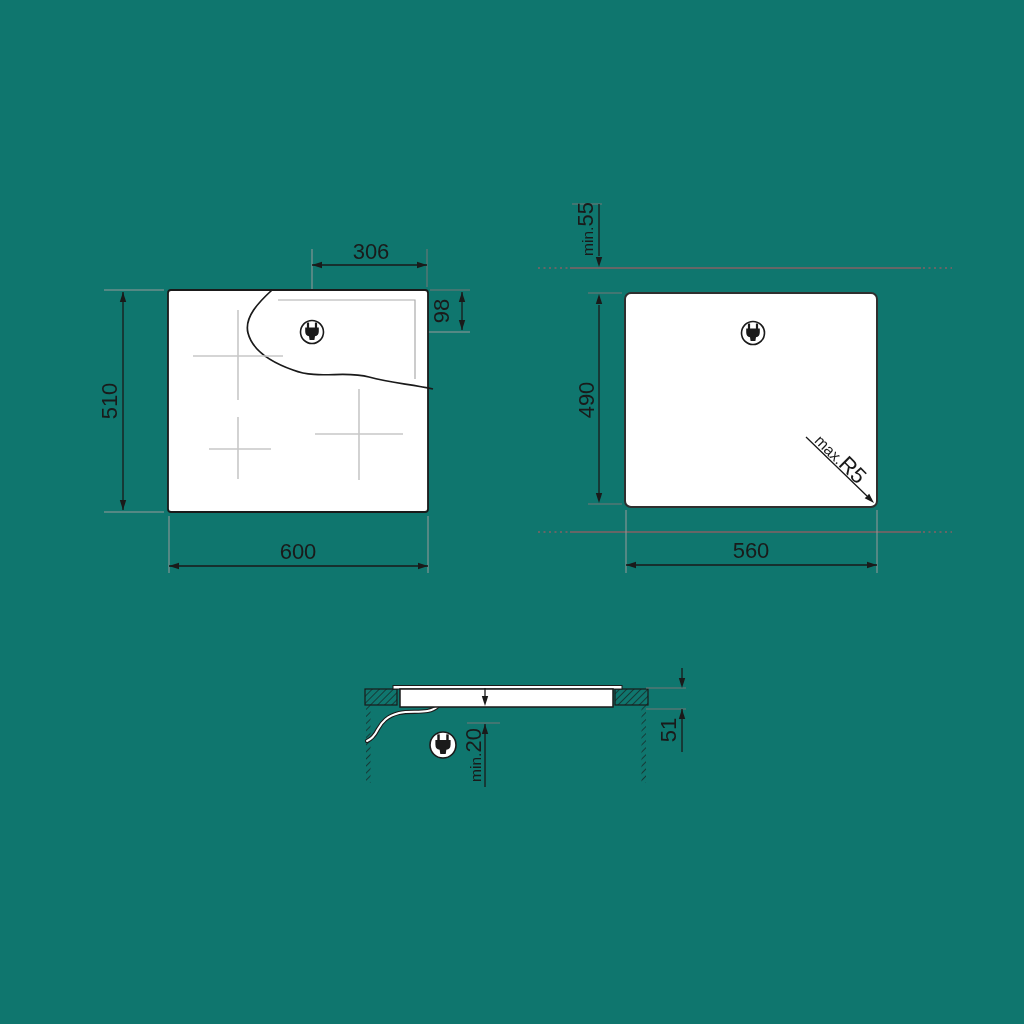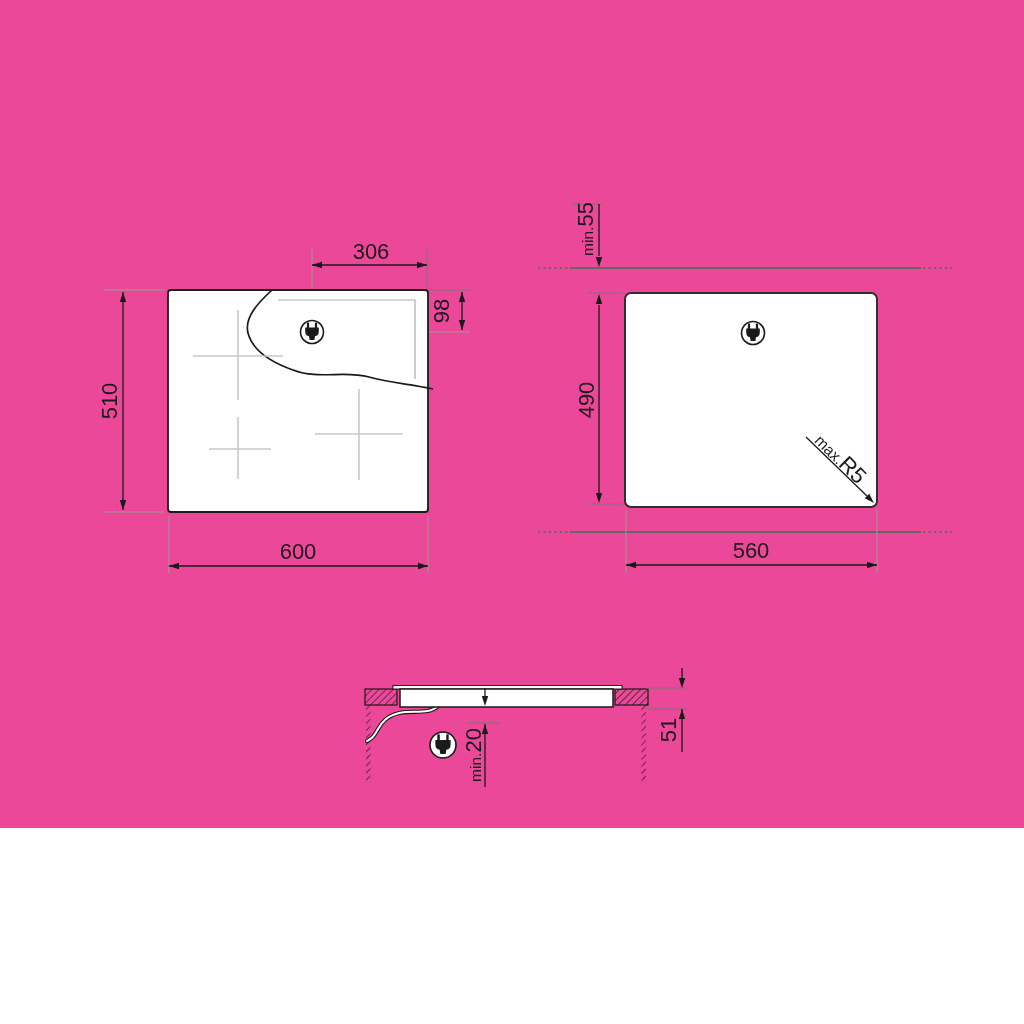--- a/index.html
+++ b/index.html
@@ -1,16 +1,16 @@
 <!DOCTYPE html>
 <html><head>
 <meta charset="utf-8">
 <style>
   html,body{margin:0;padding:0;background:#ffffff;}
-  .canvas{position:relative;width:1024px;height:828px;background:#ec4899;overflow:hidden;
+  .canvas{position:relative;width:1024px;height:1024px;background:#0f766e;overflow:hidden;
           font-family:"Liberation Sans",sans-serif;text-align:right;}
   svg{display:block;}
   .ln   {stroke:#1a1a1a;stroke-width:1.3;fill:none;}
   .ln2  {stroke:#1a1a1a;stroke-width:1.7;fill:none;}
   .ext  {stroke:#9a9a9a;stroke-width:1;fill:none;}
   .ext2 {stroke:#777777;stroke-width:1;fill:none;}
   .rev  {stroke:#ababab;stroke-width:1.2;fill:none;}
   .cross{stroke:#c8c8c8;stroke-width:1.6;fill:none;}
   .wall {stroke:#666666;stroke-width:2;fill:none;}
   .walldot{stroke:#666666;stroke-width:2;fill:none;stroke-dasharray:2 3.5;}

